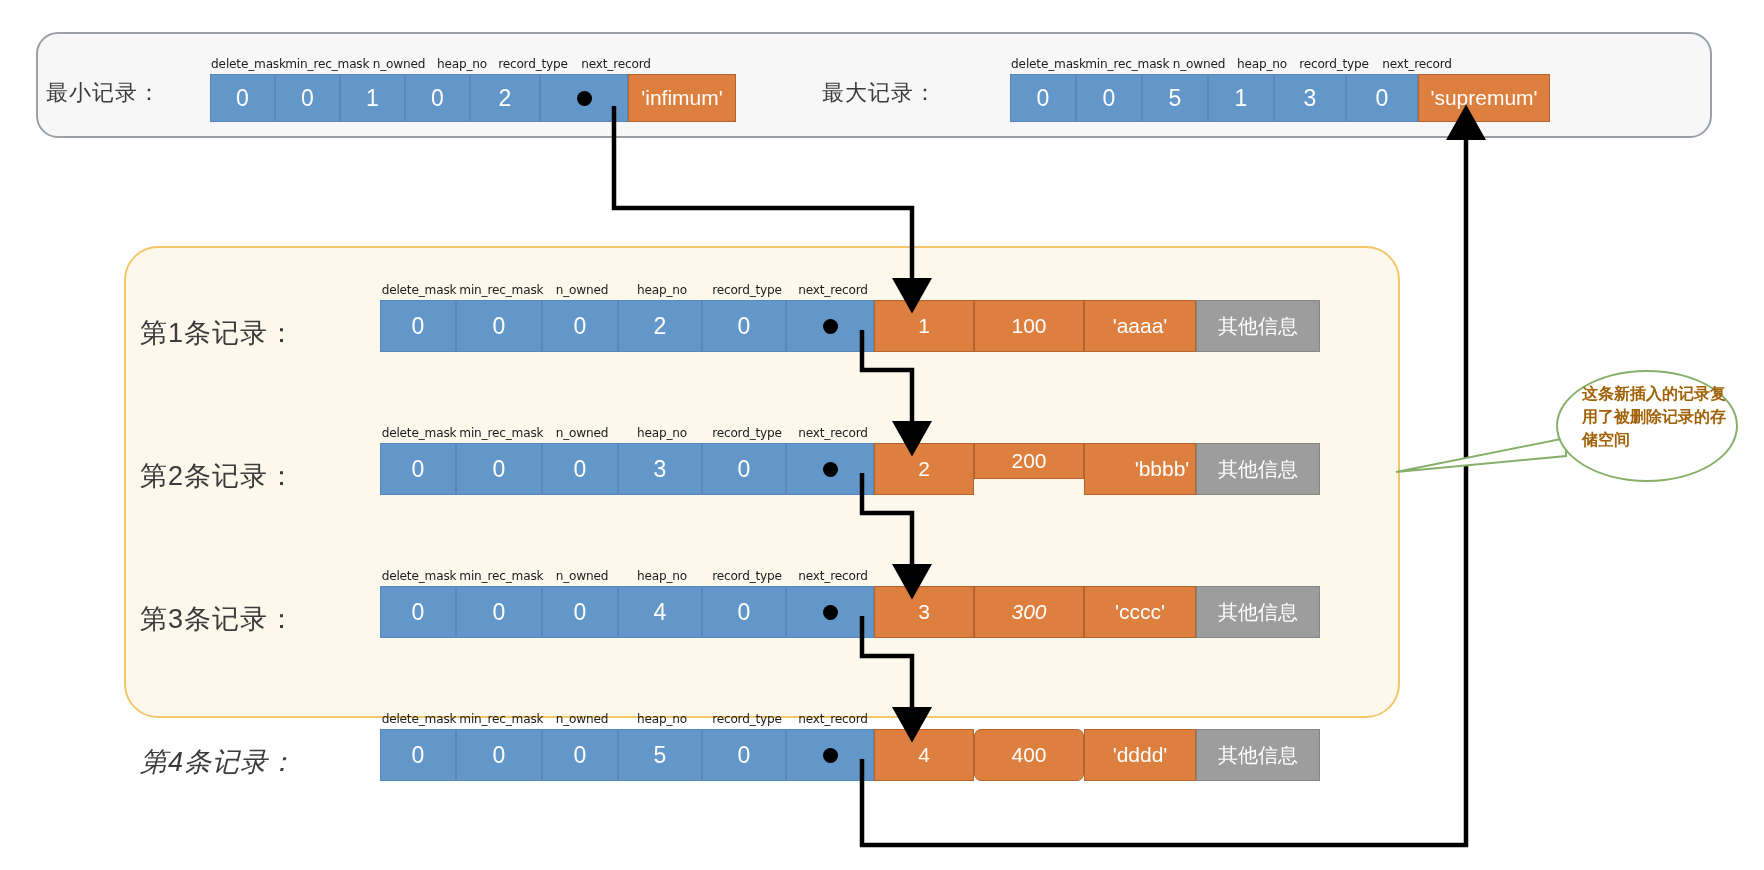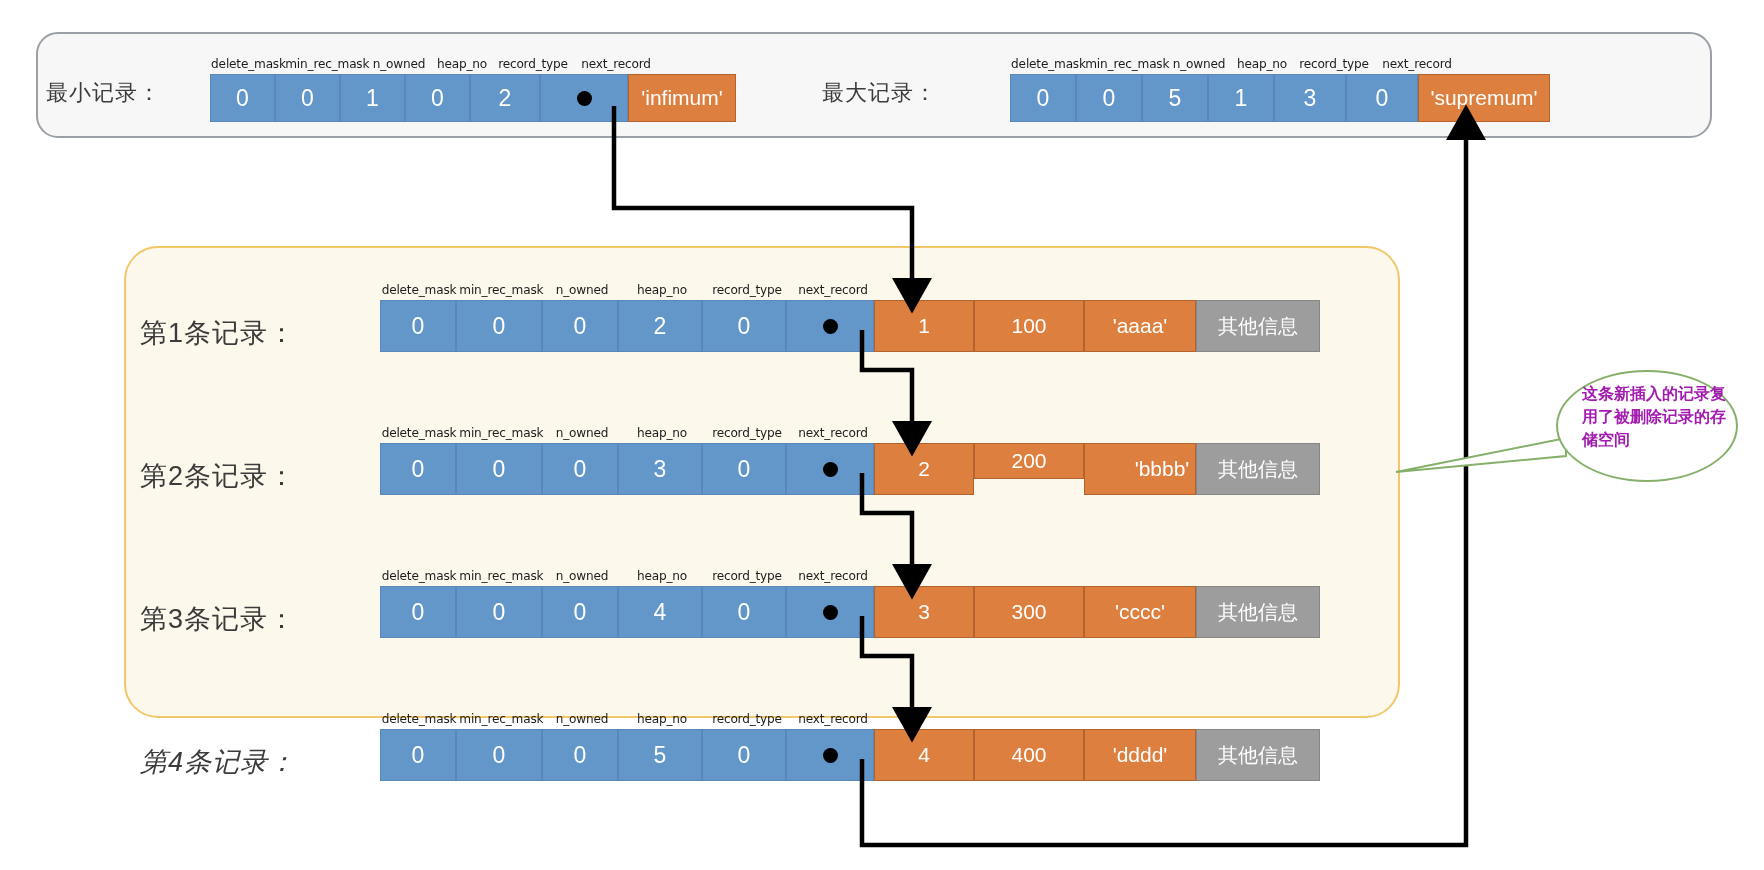--- a/index.html
+++ b/index.html
@@ -113,21 +113,21 @@
     background: #ffffff;
     box-sizing: border-box;
   }
   .callout-text {
     position: absolute;
     left: 1582px;
     top: 382px;
     width: 150px;
     font-size: 16px;
     line-height: 23px;
-    color: #a21caf;
+    color: #a16207;
     font-weight: bold;
     letter-spacing: 0px;
   }
 </style>
 </head>
 <body>
 
 <div id="stage">
 
   <div class="top-panel"></div>
@@ -238,21 +238,21 @@
   <div class="cells" style="left:380px; top:586px;">
     <div class="cell blue" style="width:76px; height:52px;">0</div>
     <div class="cell blue" style="width:86px; height:52px;">0</div>
     <div class="cell blue" style="width:76px; height:52px;">0</div>
     <div class="cell blue" style="width:84px; height:52px;">4</div>
     <div class="cell blue" style="width:84px; height:52px;">0</div>
     <div class="cell blue" style="width:88px; height:52px;">
       <span class="dot"></span>
     </div>
     <div class="cell orange" style="width:100px; height:52px;">3</div>
-    <div class="cell orange" style="width:110px; height:52px;">300</div>
+    <div class="cell orange" style="width:110px; height:52px;font-style:italic;">300</div>
     <div class="cell orange" style="width:112px; height:52px;">'cccc'</div>
     <div class="cell gray" style="width:124px; height:52px;">其他信息</div>
   </div>
 
   <div class="rowlabel small" style="left:140px; top:744px;font-style:italic;">第4条记录：</div>
   <div class="hdr" style="left:380px; top:711px;">
     <span style="width:78px;">delete_mask</span>
     <span style="width:86px;">min_rec_mask</span>
     <span style="width:76px;">n_owned</span>
     <span style="width:84px;">heap_no</span>
@@ -262,21 +262,21 @@
   <div class="cells" style="left:380px; top:729px;">
     <div class="cell blue" style="width:76px; height:52px;">0</div>
     <div class="cell blue" style="width:86px; height:52px;">0</div>
     <div class="cell blue" style="width:76px; height:52px;">0</div>
     <div class="cell blue" style="width:84px; height:52px;">5</div>
     <div class="cell blue" style="width:84px; height:52px;">0</div>
     <div class="cell blue" style="width:88px; height:52px;">
       <span class="dot"></span>
     </div>
     <div class="cell orange" style="width:100px; height:52px;">4</div>
-    <div class="cell orange" style="width:110px; height:52px;">400</div>
+    <div class="cell orange" style="width:110px; height:52px;border-radius:7px;">400</div>
     <div class="cell orange" style="width:112px; height:52px;">'dddd'</div>
     <div class="cell gray" style="width:124px; height:52px;">其他信息</div>
   </div>
 
   <svg class="wires" viewBox="0 0 1764 870">
     <defs>
       <marker id="arrowhead" markerWidth="9" markerHeight="9" refX="3.2" refY="4.5" orient="auto">
         <polygon points="0,0 8,4.5 0,9" fill="#000000"></polygon>
       </marker>
     </defs>

